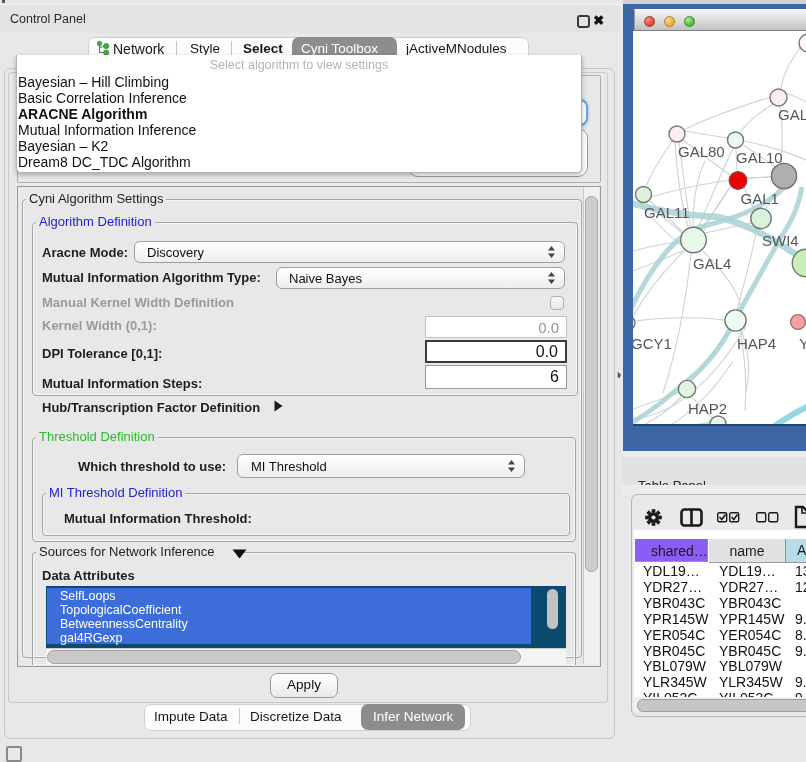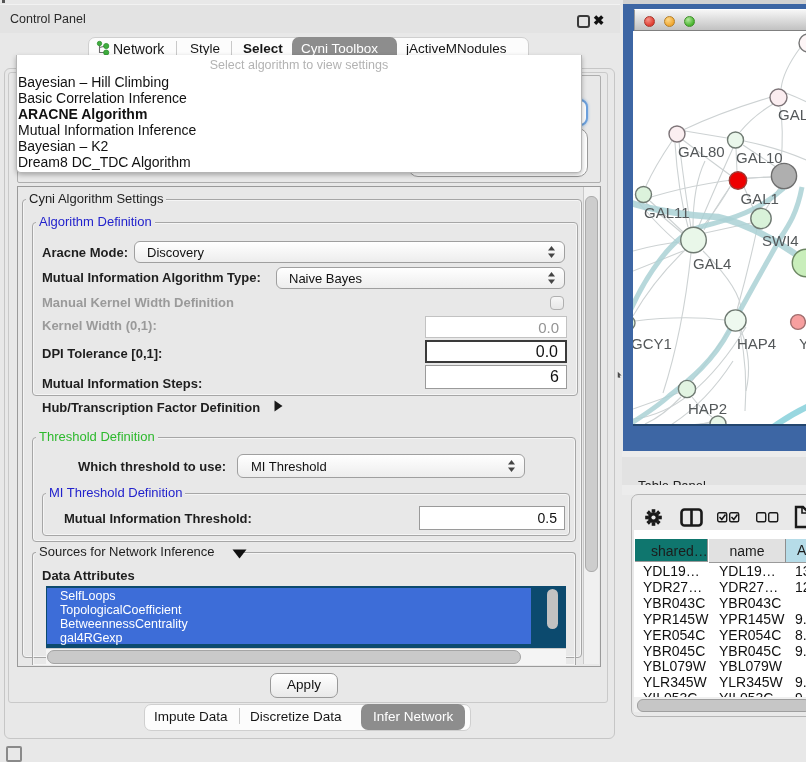--- a/index.html
+++ b/index.html
@@ -122,23 +122,20 @@
           <path d="M4.5 0 L8 4.5 L1 4.5 Z" fill="#444"></path>
           <path d="M4.5 12 L8 7.5 L1 7.5 Z" fill="#444"></path>
         </svg>
       </span>
   </div>
 
   <div class="gbox" style="left:42px;top:493px;width:526px;height:41px;"></div>
   <div class="grouplbl" style="left:46px;top:486px;color:#2222cc;">MI Threshold Definition</div>
 
   <div class="blbl" style="left:64px;top:511px;">Mutual Information Threshold:</div>
-  <div class="tfield" style="left:419px;top:506px;width:144px;height:22px;font-size:14px;">
-      <span>0.5</span>
-    </div>
 
   <div class="gbox" style="left:32px;top:552px;width:542px;height:112px;border-bottom:none;border-bottom-left-radius:0;border-bottom-right-radius:0;"></div>
   <div class="grouplbl" style="left:36px;top:545px;color:#1e1e1e;padding-right:22px;">Sources for Network Inference</div>
   <svg class="abs" style="left:232px;top:549px;" width="15" height="10" viewBox="0 0 15 10">
       <path d="M0.5 0.5 L14.5 0.5 L7.5 9.5 Z" fill="#111"></path>
     </svg>
 
   <div class="blbl" style="left:42px;top:568px;">Data Attributes</div>
 
   <div class="abs" style="left:46px;top:586px;width:520px;height:62px;background:#0c4a6e;overflow:hidden;">
@@ -304,21 +301,21 @@
 <svg class="abs" style="left:756px;top:512px;" width="23" height="11" viewBox="0 0 23 11">
   <rect x="0.7" y="0.7" width="9" height="9" rx="1.5" fill="none" stroke="#1a1a1a" stroke-width="1.4"></rect>
   <rect x="12.7" y="0.7" width="9" height="9" rx="1.5" fill="none" stroke="#1a1a1a" stroke-width="1.4"></rect>
 </svg>
 <svg class="abs" style="left:793px;top:505px;" width="13" height="24" viewBox="0 0 13 24">
   <path d="M3 2 L10 2 L16 8 L16 22 L3 22 Z" fill="none" stroke="#1a1a1a" stroke-width="2.4"></path>
   <path d="M9 2 L9 8 L16 8" fill="none" stroke="#1a1a1a" stroke-width="1.6"></path>
 </svg>
 
 <div class="abs" style="left:634px;top:530px;width:172px;height:167px;background:#fff;"></div>
-<div class="abs" style="left:635px;top:539px;width:73px;height:23px;background:#0f766e;border-right:1px solid #8f8f8f;border-bottom:1px solid #9a9a9a;text-align:center;font-size:14px;color:#1c1c1c;line-height:25px;padding-left:16px;box-sizing:border-box;">shared…</div>
+<div class="abs" style="left:635px;top:539px;width:73px;height:23px;background:#8b5cf6;border-right:1px solid #8f8f8f;border-bottom:1px solid #9a9a9a;text-align:center;font-size:14px;color:#1c1c1c;line-height:25px;padding-left:16px;box-sizing:border-box;">shared…</div>
 <div class="abs" style="left:709px;top:539px;width:76px;height:23px;background:#e1e1e1;border-right:1px solid #8f8f8f;border-bottom:1px solid #9a9a9a;text-align:center;font-size:14px;color:#1c1c1c;line-height:25px;">name</div>
 <div class="abs" style="left:786px;top:539px;width:20px;height:23px;background:#b6dce8;border-bottom:1px solid #9a9a9a;overflow:hidden;">
     <span style="position:absolute;left:11px;top:3px;font-size:14px;color:#1c1c1c;">A</span>
   </div>
 <div class="abs" style="left:643px;top:564px;font-size:14px;color:#111;line-height:15.9px;">YDL19…<br>YDR27…<br>YBR043C<br>YPR145W<br>YER054C<br>YBR045C<br>YBL079W<br>YLR345W<br>YIL053C</div>
 <div class="abs" style="left:719px;top:564px;font-size:14px;color:#111;line-height:15.9px;">YDL19…<br>YDR27…<br>YBR043C<br>YPR145W<br>YER054C<br>YBR045C<br>YBL079W<br>YLR345W<br>YIL053C</div>
 <div class="abs" style="left:795px;top:564px;font-size:14px;color:#111;line-height:15.9px;">13<br>12<br><br>9.<br>8.<br>9.<br><br>9.<br>9.</div>
 
 <div class="abs" style="left:634px;top:697px;width:172px;height:15px;background:#f0f0f0;"></div>
 <div class="abs" style="left:637px;top:699px;width:172px;height:11px;background:#c6c6c6;border:1px solid #9f9f9f;border-radius:6px;"></div>

